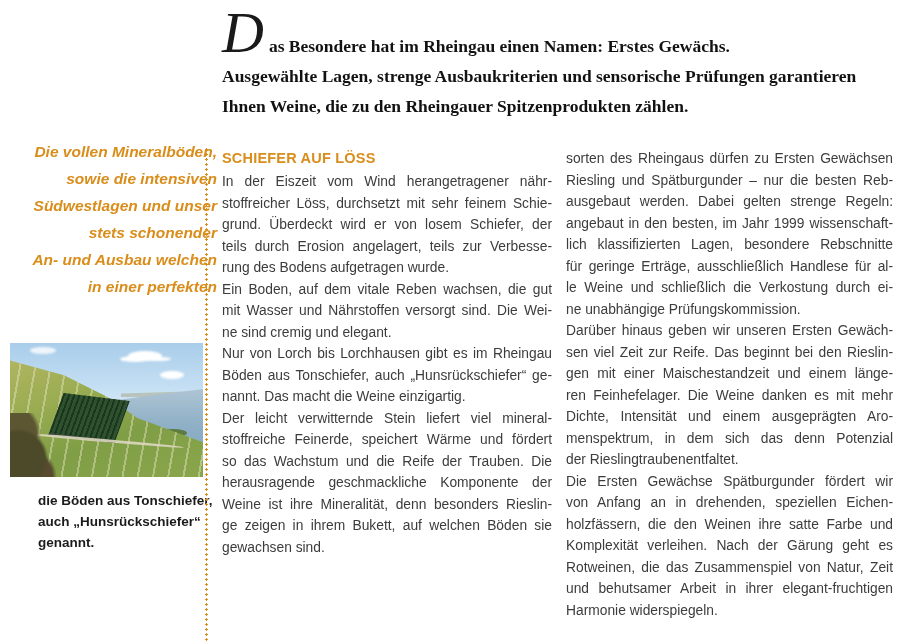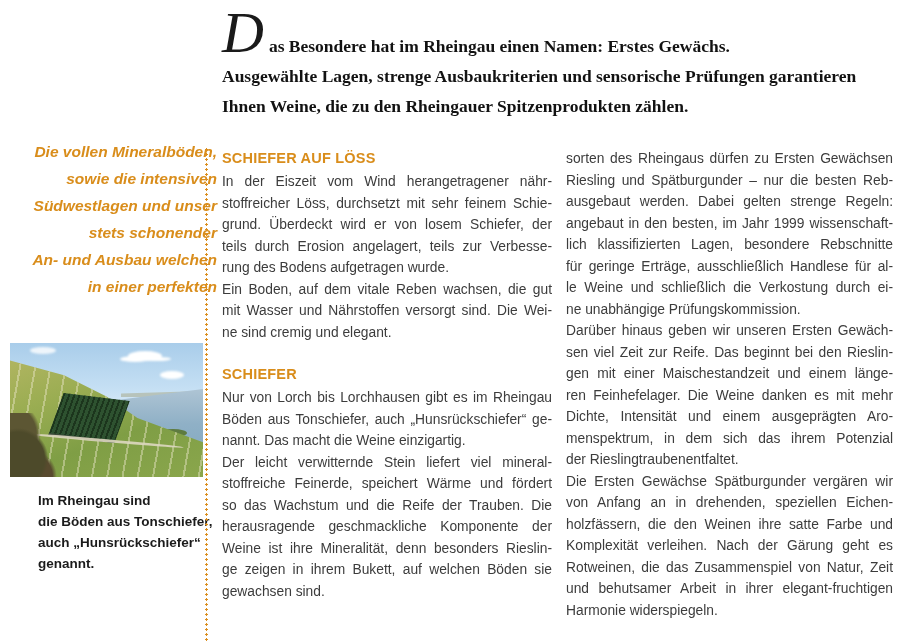--- a/index.html
+++ b/index.html
@@ -124,21 +124,20 @@
     <div class="ph-river"></div>
     <div class="ph-island"></div>
     <div class="ph-hill"></div>
     <div class="ph-terraces"></div>
     <div class="ph-vines"></div>
     <div class="ph-wall"></div>
     <div class="ph-shrubs"></div>
   </div>
 
   <div class="caption">
-      <div class="cap-line">Im Rheingau sind</div>
       <div class="cap-line">die Böden aus Tonschiefer,</div>
       <div class="cap-line">auch „Hunsrückschiefer“</div>
       <div class="cap-line">genannt.</div>
     </div>
 
   <div class="dotline"></div>
 
   <div class="col col-middle">
     <div class="sec-heading">SCHIEFER AUF LÖSS</div>
     <div>
@@ -148,21 +147,20 @@
           <div class="jline">grund. Überdeckt wird er von losem Schiefer, der</div>
           <div class="jline">teils durch Erosion angelagert, teils zur Verbesse-</div>
           <div class="jline last">rung des Bodens aufgetragen wurde.</div>
         </div>
         <div class="para">
           <div class="jline">Ein Boden, auf dem vitale Reben wachsen, die gut</div>
           <div class="jline">mit Wasser und Nährstoffen versorgt sind. Die Wei-</div>
           <div class="jline last">ne sind cremig und elegant.</div>
         </div>
       </div>
-    <div class="sec-heading mt">SCHIEFER</div>
     <div>
         <div class="para">
           <div class="jline">Nur von Lorch bis Lorchhausen gibt es im Rheingau</div>
           <div class="jline">Böden aus Tonschiefer, auch „Hunsrückschiefer“ ge-</div>
           <div class="jline last">nannt. Das macht die Weine einzigartig.</div>
         </div>
         <div class="para">
           <div class="jline">Der leicht verwitternde Stein liefert viel mineral-</div>
           <div class="jline">stoffreiche Feinerde, speichert Wärme und fördert</div>
           <div class="jline">so das Wachstum und die Reife der Trauben. Die</div>
@@ -184,25 +182,25 @@
         <div class="jline">für geringe Erträge, ausschließlich Handlese für al-</div>
         <div class="jline">le Weine und schließlich die Verkostung durch ei-</div>
         <div class="jline last">ne unabhängige Prüfungskommission.</div>
       </div>
       <div class="para">
         <div class="jline">Darüber hinaus geben wir unseren Ersten Gewäch-</div>
         <div class="jline">sen viel Zeit zur Reife. Das beginnt bei den Rieslin-</div>
         <div class="jline">gen mit einer Maischestandzeit und einem länge-</div>
         <div class="jline">ren Feinhefelager. Die Weine danken es mit mehr</div>
         <div class="jline">Dichte, Intensität und einem ausgeprägten Aro-</div>
-        <div class="jline">menspektrum, in dem sich das ihrem Potenzial</div>
+        <div class="jline">menspektrum, in dem sich das denn Potenzial</div>
         <div class="jline last">der Rieslingtraubenentfaltet.</div>
       </div>
       <div class="para">
-        <div class="jline">Die Ersten Gewächse Spätburgunder vergären wir</div>
+        <div class="jline">Die Ersten Gewächse Spätburgunder fördert wir</div>
         <div class="jline">von Anfang an in drehenden, speziellen Eichen-</div>
         <div class="jline">holzfässern, die den Weinen ihre satte Farbe und</div>
         <div class="jline">Komplexität verleihen. Nach der Gärung geht es</div>
         <div class="jline">Rotweinen, die das Zusammenspiel von Natur, Zeit</div>
         <div class="jline">und behutsamer Arbeit in ihrer elegant-fruchtigen</div>
         <div class="jline last">Harmonie widerspiegeln.</div>
       </div>
     </div>
 
 </div>

